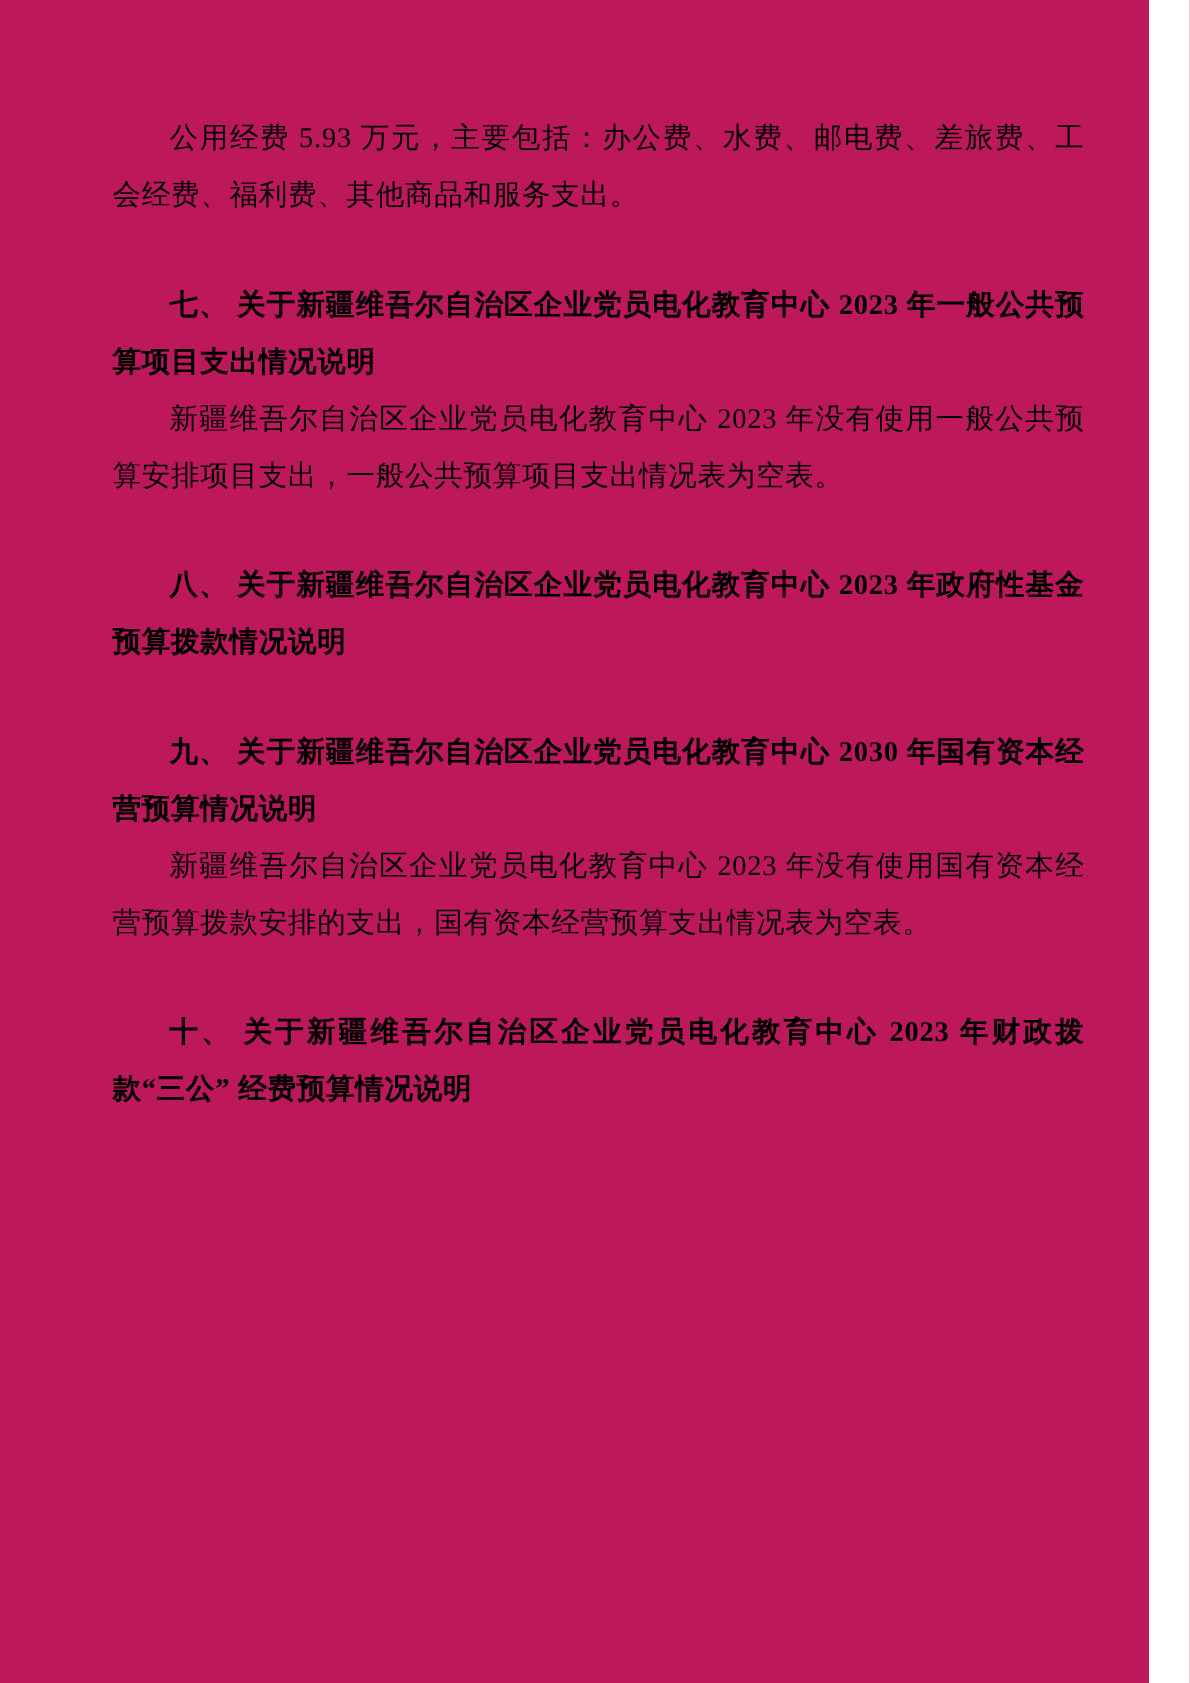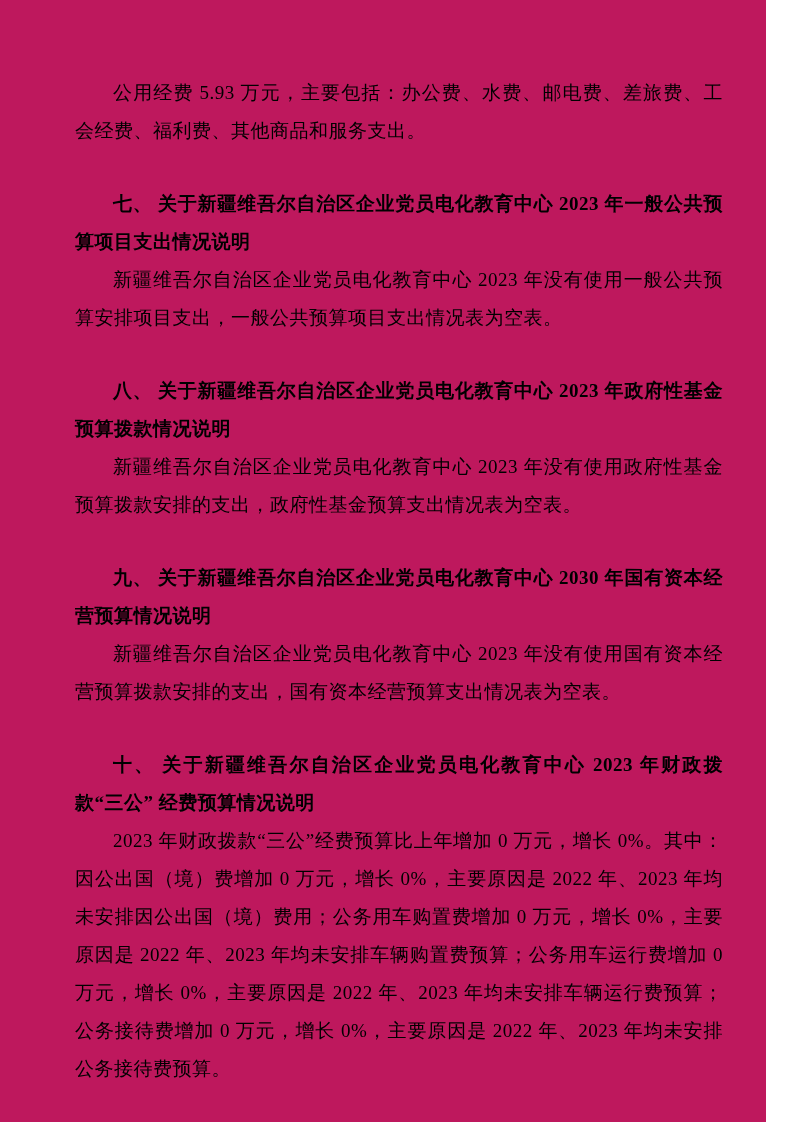--- a/index.html
+++ b/index.html
@@ -52,19 +52,17 @@
 </style>
 </head>
 <body>
 
 <div class="page">
   <main class="content" id="doc-blocks">
       <p class="para body">公用经费 5.93 万元，主要包括：办公费、水费、邮电费、差旅费、工会经费、福利费、其他商品和服务支出。</p>
       <p class="para heading">七、 关于新疆维吾尔自治区企业党员电化教育中心 2023 年一般公共预算项目支出情况说明</p>
       <p class="para body">新疆维吾尔自治区企业党员电化教育中心 2023 年没有使用一般公共预算安排项目支出，一般公共预算项目支出情况表为空表。</p>
       <p class="para heading">八、 关于新疆维吾尔自治区企业党员电化教育中心 2023 年政府性基金预算拨款情况说明</p>
-      <p class="para body">新疆维吾尔自治区企业党员电化教育中心 2023 年没有使用政府性基金预算拨款安排的支出，政府性基金预算支出情况表为空表。</p>
       <p class="para heading">九、 关于新疆维吾尔自治区企业党员电化教育中心 2030 年国有资本经营预算情况说明</p>
       <p class="para body">新疆维吾尔自治区企业党员电化教育中心 2023 年没有使用国有资本经营预算拨款安排的支出，国有资本经营预算支出情况表为空表。</p>
       <p class="para heading">十、 关于新疆维吾尔自治区企业党员电化教育中心 2023 年财政拨款“三公” 经费预算情况说明</p>
-      <p class="para body">2023 年财政拨款“三公”经费预算比上年增加 0 万元，增长 0%。其中：因公出国（境）费增加 0 万元，增长 0%，主要原因是 2022 年、2023 年均未安排因公出国（境）费用；公务用车购置费增加 0 万元，增长 0%，主要原因是 2022 年、2023 年均未安排车辆购置费预算；公务用车运行费增加 0 万元，增长 0%，主要原因是 2022 年、2023 年均未安排车辆运行费预算；公务接待费增加 0 万元，增长 0%，主要原因是 2022 年、2023 年均未安排公务接待费预算。</p>
     </main>
 </div>
 
 </body></html>

